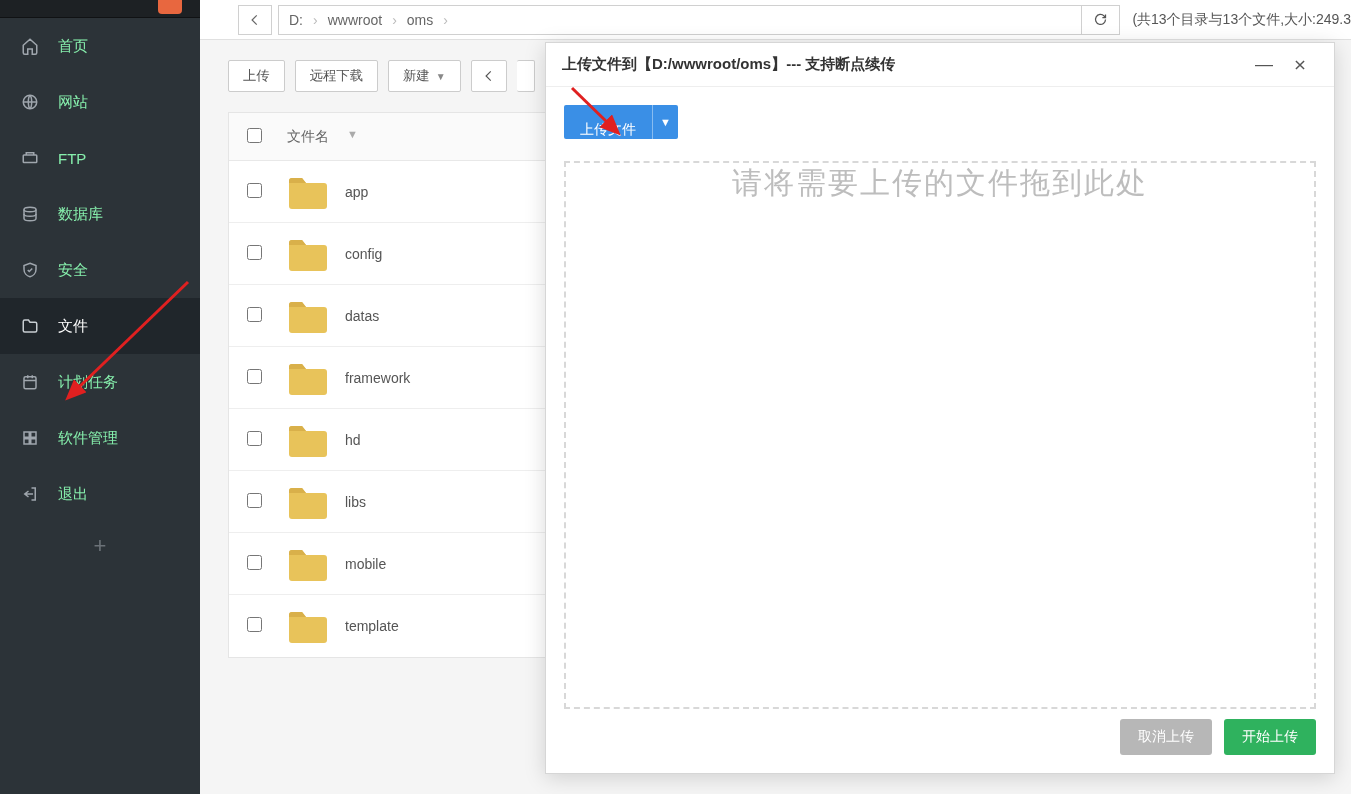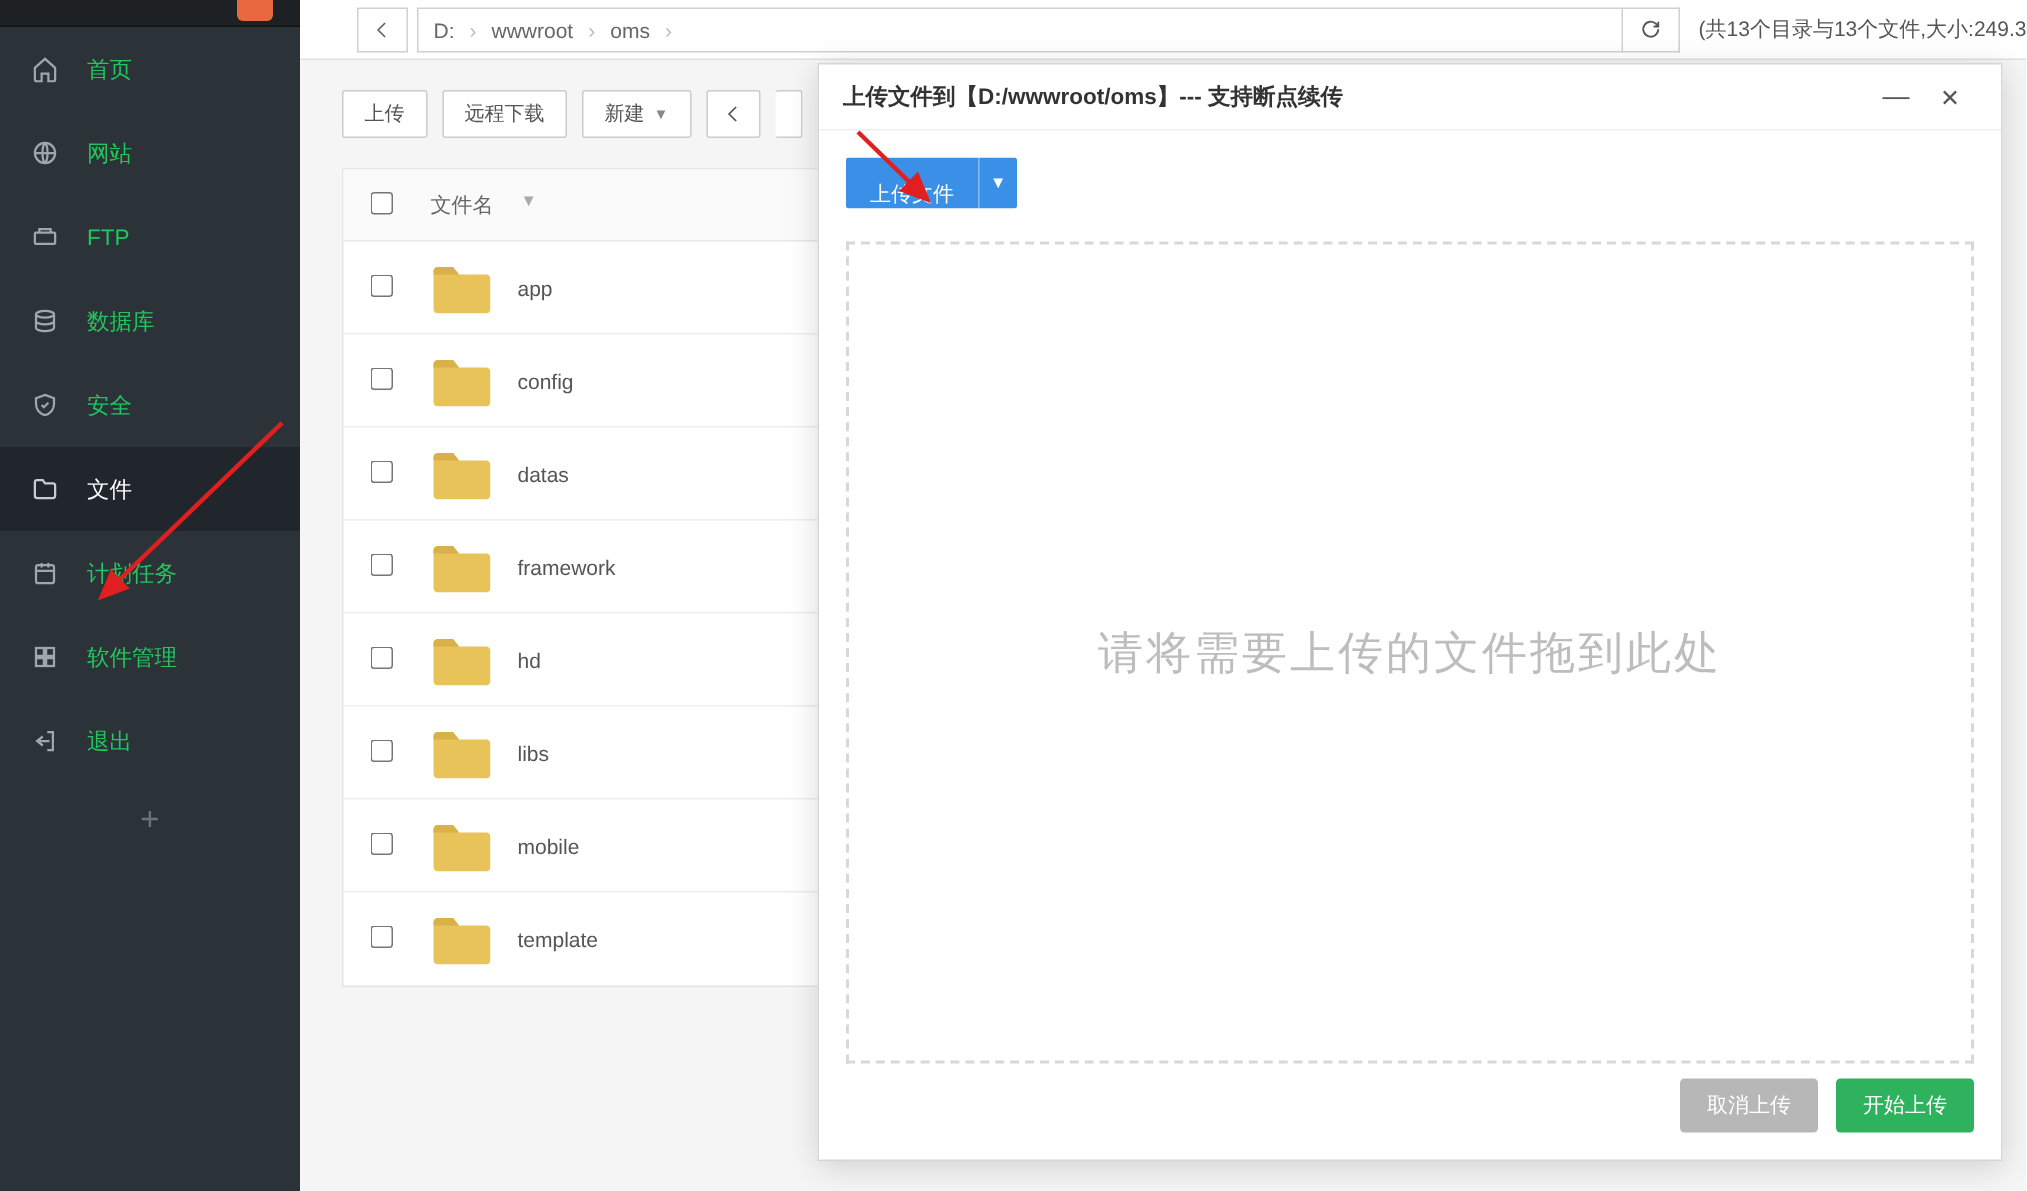--- a/index.html
+++ b/index.html
@@ -1,21 +1,21 @@
 <!DOCTYPE html>
 <html><head>
 <meta charset="utf-8">
 <style>
 * { margin: 0; padding: 0; box-sizing: border-box; }
 body { font-family: "Microsoft YaHei", Arial, sans-serif; font-size: 14px; color: #333; background: #fff; overflow: hidden; width: 1351px; height: 794px; position: relative; }
 
 .sidebar { position: absolute; left: 0; top: 0; width: 200px; height: 794px; background: #2c3338; }
 .sidebar-header { height: 18px; background: #1d2124; border-bottom: 1px solid #101214; position: relative; }
 .sidebar-header .orange-badge { position: absolute; right: 18px; top: -4px; width: 24px; height: 18px; background: #e8673f; border-radius: 4px; }
-.sidebar-item { display: flex; align-items: center; height: 56px; padding-left: 20px; color: #22c55e; cursor: pointer; }
+.sidebar-item { display: flex; align-items: center; height: 56px; padding-left: 20px; color: #86efac; cursor: pointer; }
 .sidebar-item.active { background: #20262b; color: #fff; }
 .sidebar-item .icon { width: 20px; height: 20px; margin-right: 18px; display: inline-flex; align-items: center; justify-content: center; color: #9fa6ad; }
 .sidebar-item.active .icon { color: #c7cdd2; }
 .sidebar-item .label { font-size: 15px; }
 .sidebar-plus { text-align: center; color: #6b7278; font-size: 22px; height: 48px; line-height: 48px; cursor: pointer; }
 
 .main { position: absolute; left: 200px; top: 0; right: 0; height: 794px; background: #f5f5f5; }
 
 .pathbar { display: flex; align-items: center; height: 40px; background: #fff; border-bottom: 1px solid #e0e0e0; padding: 0 10px; margin: 0 0 0 0; }
 .path-back { width: 34px; height: 30px; border: 1px solid #d0d0d0; background: #fff; display: inline-flex; align-items: center; justify-content: center; margin-right: 6px; cursor: pointer; color: #666; }
@@ -43,21 +43,21 @@
 .folder-svg { display: block; }
 
 .modal { position: absolute; left: 545px; top: 42px; width: 790px; background: #fff; border: 1px solid #d6d6d6; box-shadow: 0 4px 20px rgba(0,0,0,0.15); }
 .modal-header { height: 44px; display: flex; align-items: center; padding: 0 16px; border-bottom: 1px solid #eee; }
 .modal-title { flex: 1; font-size: 15px; color: #333; font-weight: bold; }
 .modal-min, .modal-close { width: 36px; height: 28px; display: inline-flex; align-items: center; justify-content: center; cursor: pointer; color: #555; font-size: 18px; }
 .modal-body { padding: 18px 18px 10px 18px; }
 .upload-split { display: inline-flex; height: 34px; border-radius: 2px; overflow: hidden; }
 .upload-main { background: #3a8fe6; color: #fff; padding: 0 16px; display: inline-flex; align-items: flex-end; cursor: pointer; }
 .upload-drop { background: #3a8fe6; color: #fff; width: 26px; display: inline-flex; align-items: center; justify-content: center; border-left: 1px solid rgba(255,255,255,0.4); cursor: pointer; font-size: 11px; }
-.dropzone { margin-top: 22px; height: 548px; border: 2px dashed #d8d8d8; display: flex; align-items: center; justify-content: center; }
+.dropzone { margin-top: 22px; height: 548px; border: 2px dashed #d8d8d8; display: flex; justify-content: center; }
 .dropzone-text { color: #bdbdbd; font-size: 30px; letter-spacing: 2px; }
 .modal-footer { display: flex; justify-content: flex-end; gap: 12px; padding: 0 18px 18px 18px; }
 .mbtn { height: 36px; padding: 0 18px; border: none; border-radius: 3px; color: #fff; cursor: pointer; font-size: 14px; }
 .mbtn.cancel { background: #b7b7b7; }
 .mbtn.start { background: #2fb25e; }
 
 .arrow-overlay { position: absolute; pointer-events: none; z-index: 50; }
 
 svg { pointer-events: none; }
 </style>

